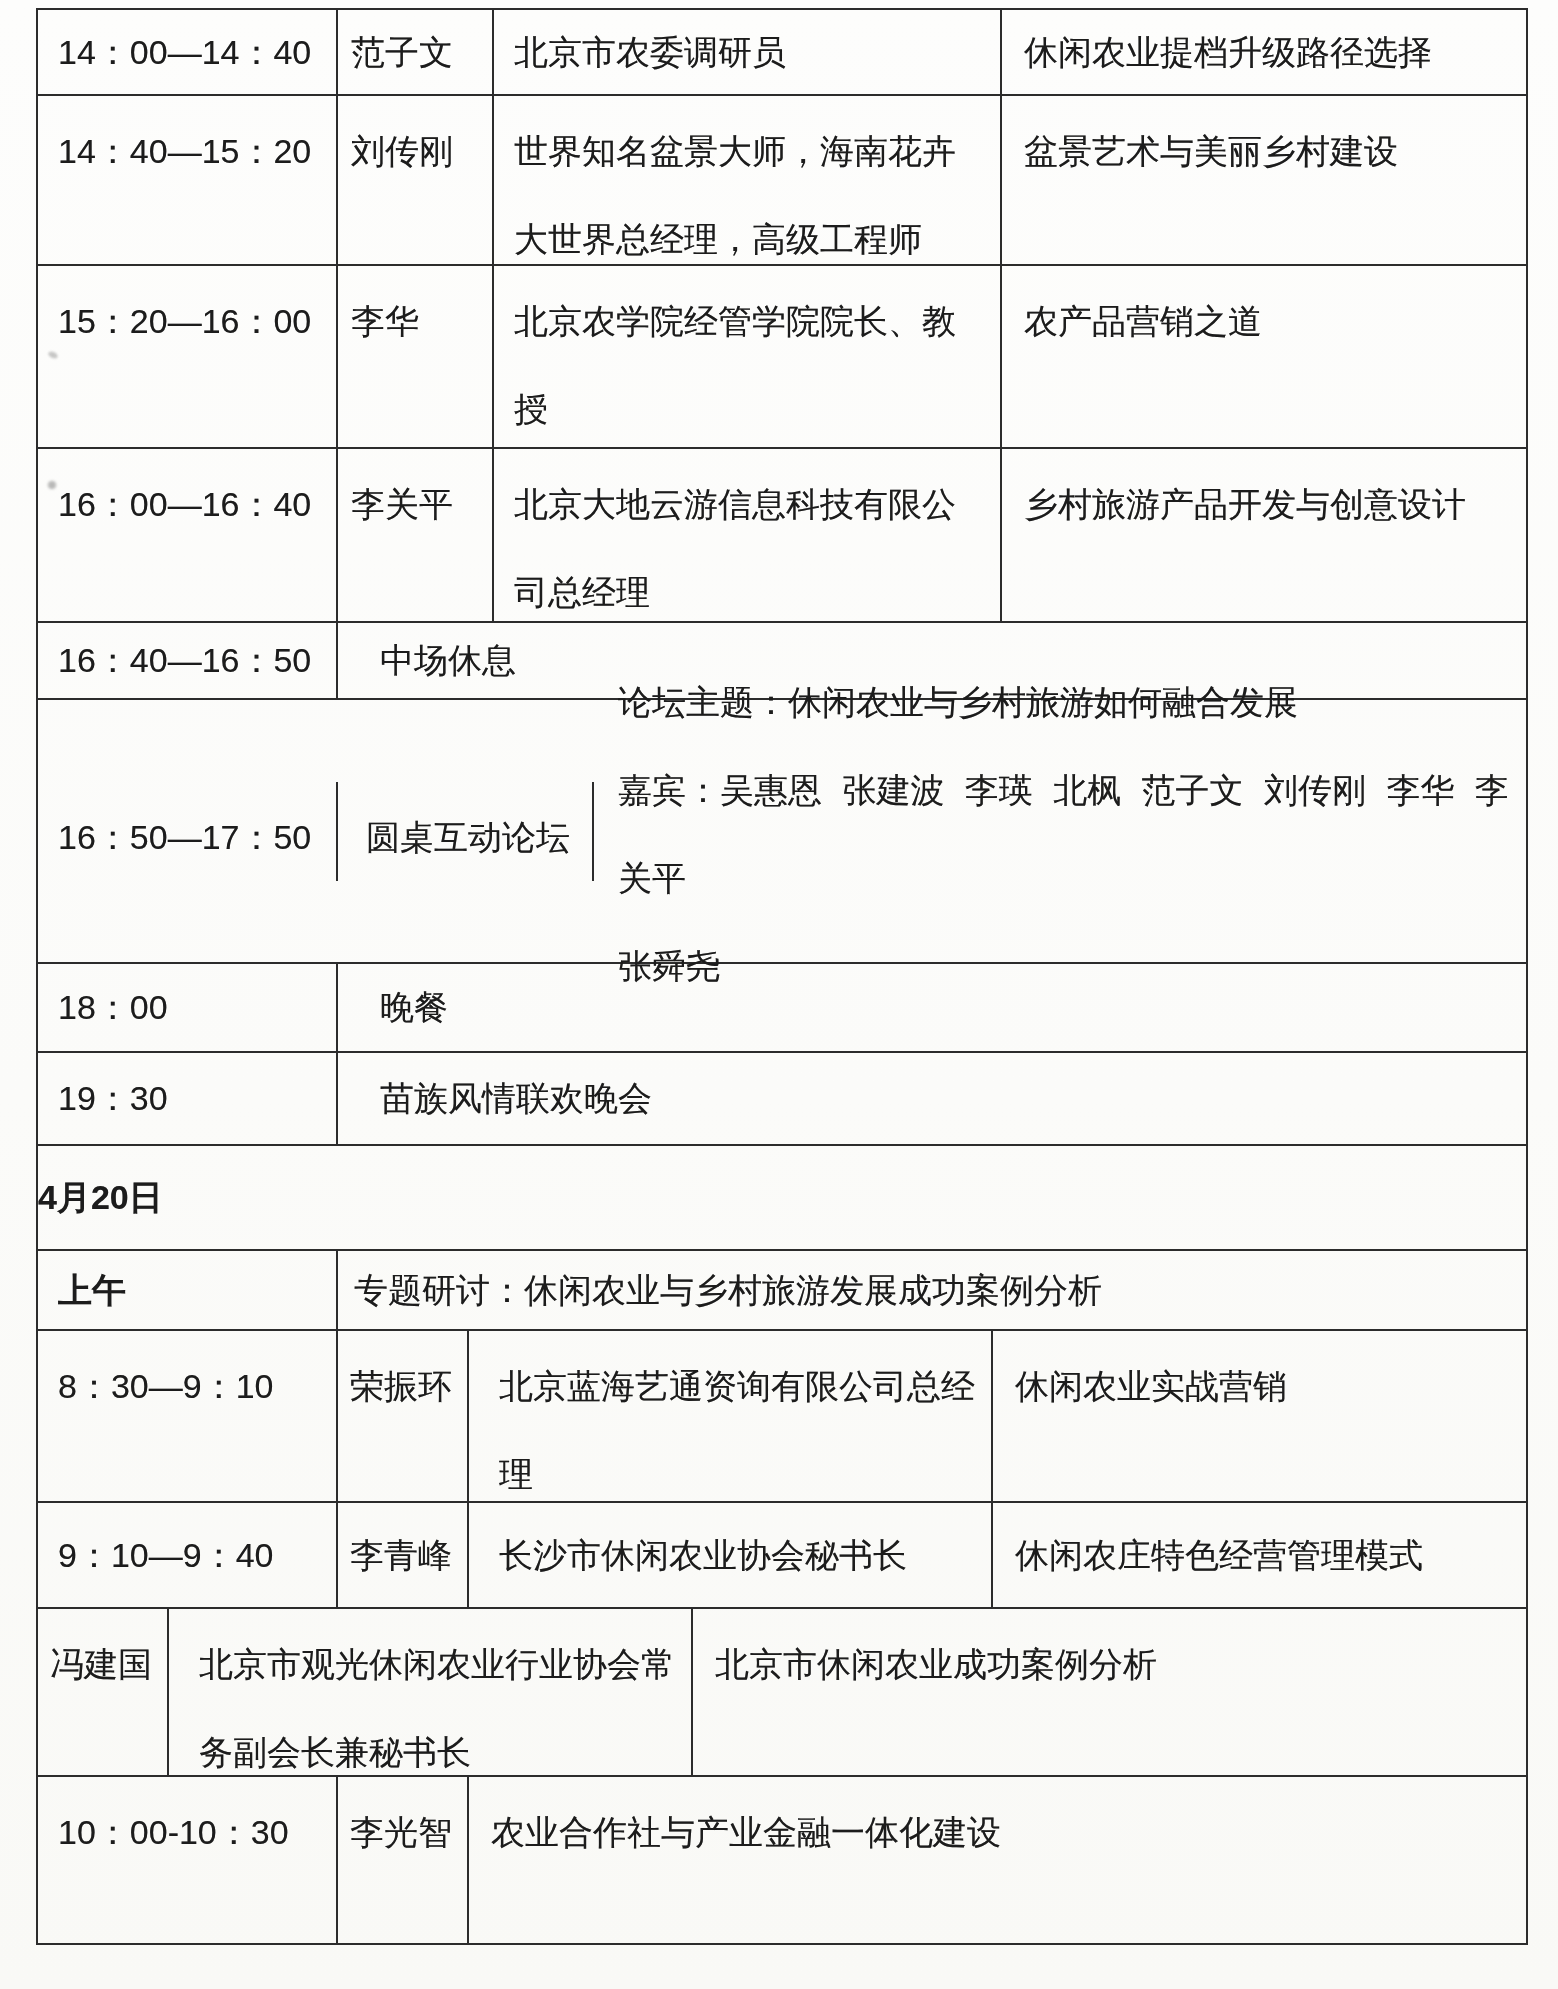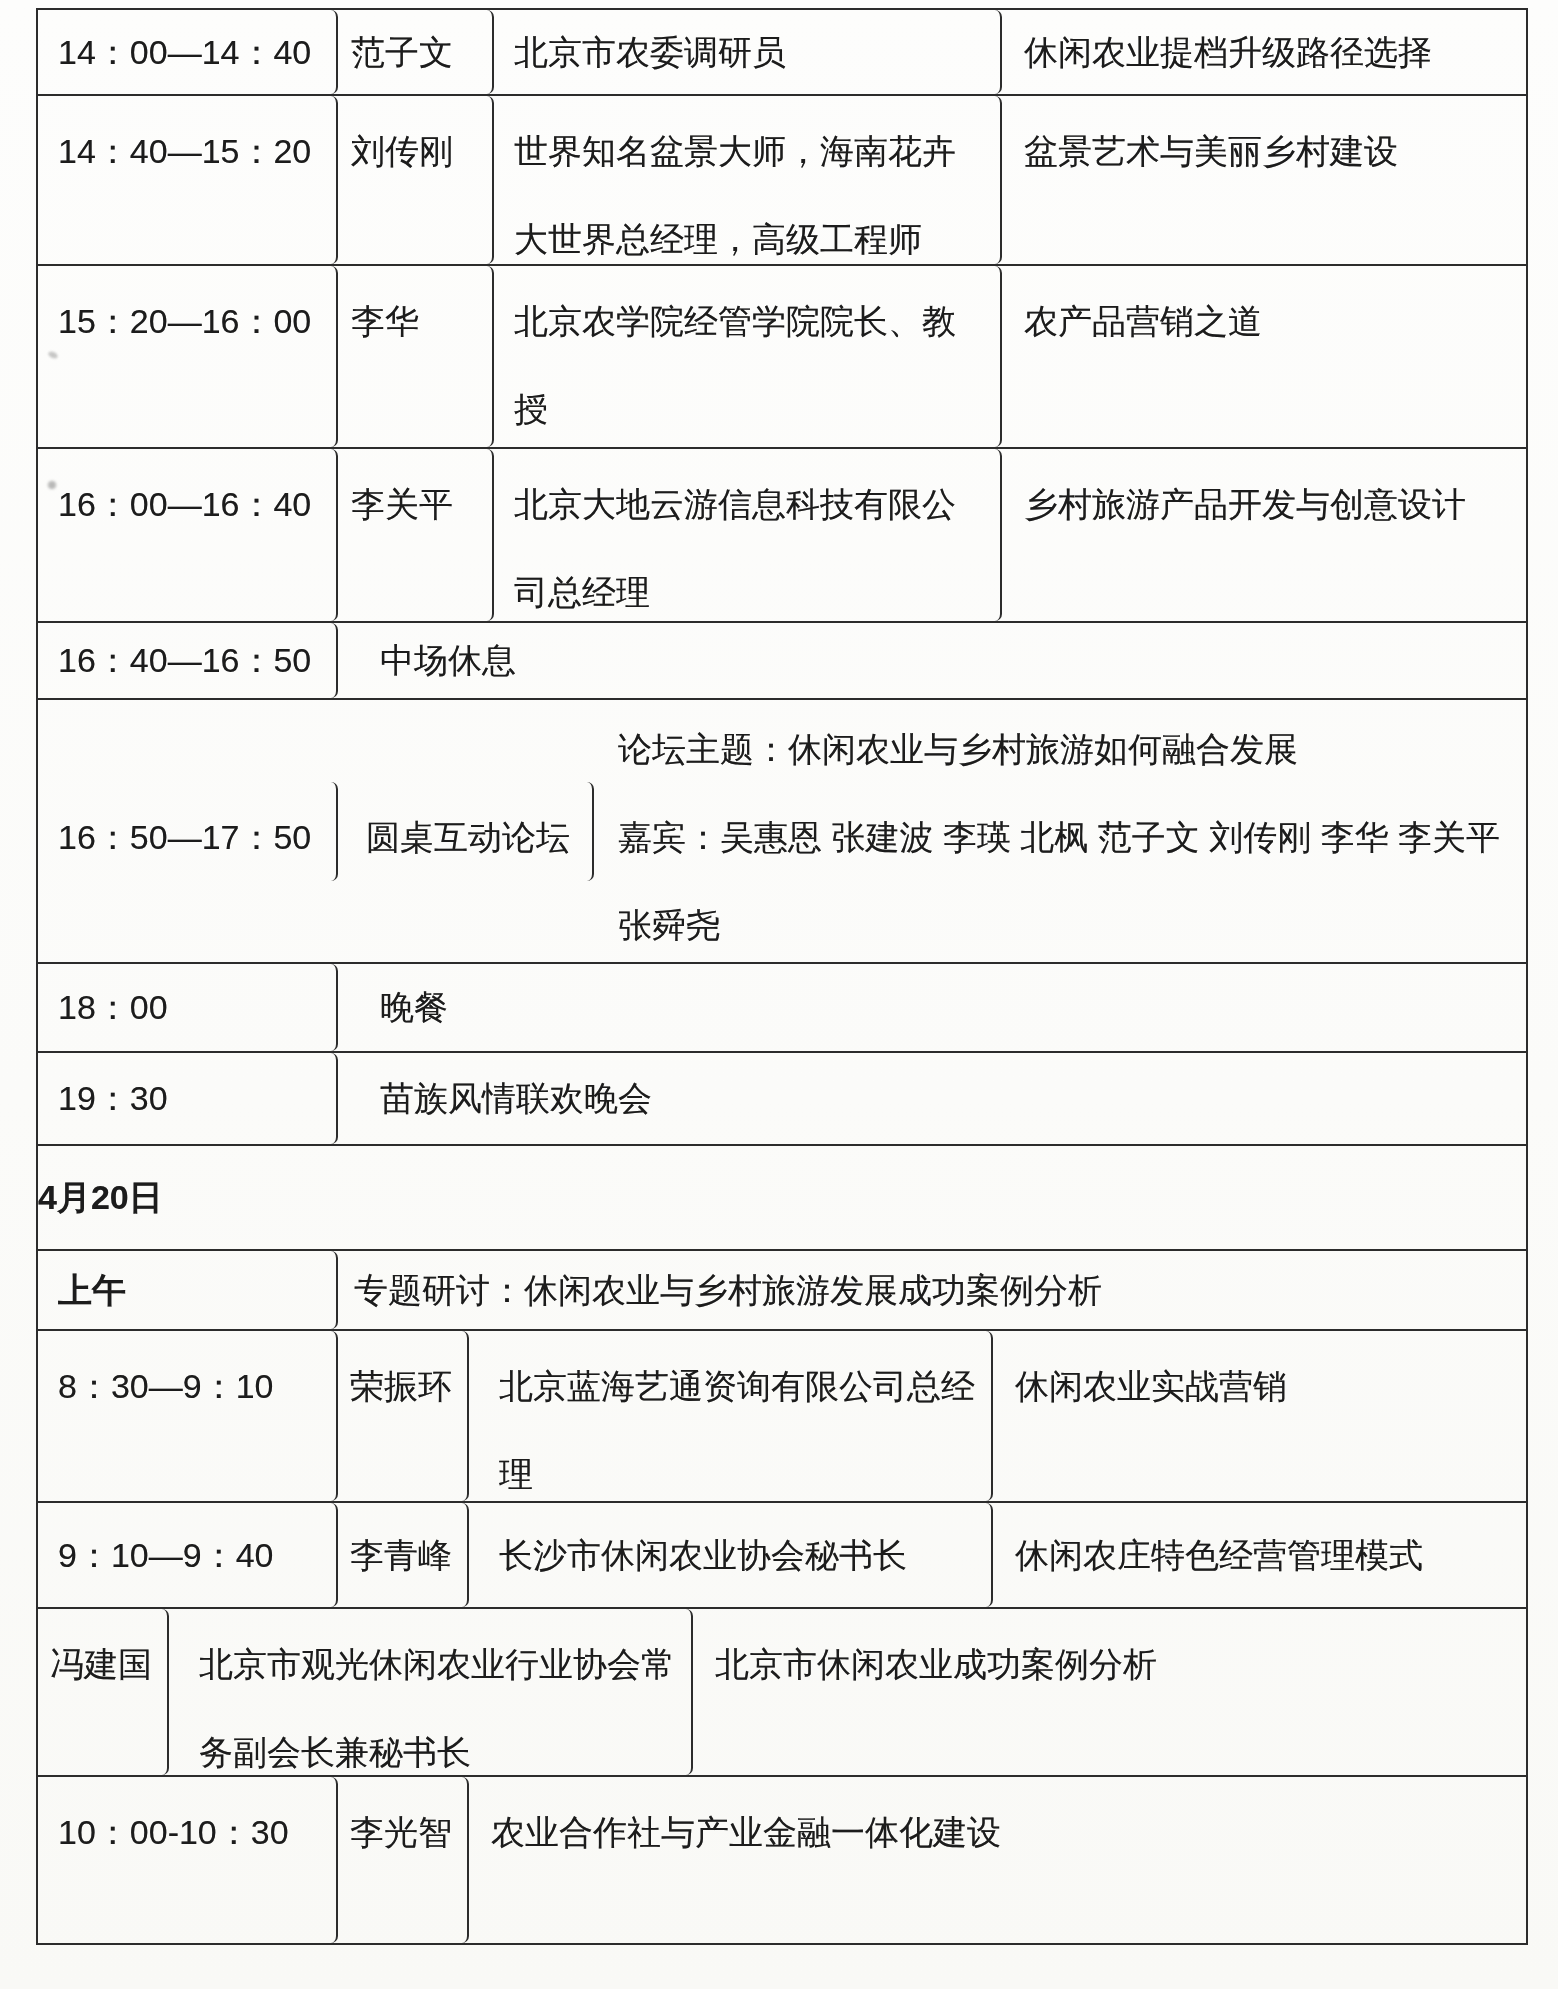--- a/index.html
+++ b/index.html
@@ -24,42 +24,42 @@
     border: 2px solid #2c2c2c;
   }
   .tr { display: flex; border-bottom: 2px solid #2c2c2c; background: transparent; }
   .tr:last-child { border-bottom: none; }
   .td {
     font-size: 34px;
     color: #1c1c1c;
     overflow: hidden;
     text-shadow: 0 0 0.6px rgba(20,20,20,0.45);
   }
-  .td.bdr { border-right: 2px solid #2c2c2c; border-radius: 7px; }
+  .td.bdr { border-right: 2px solid #2c2c2c; }
 
   
   .tr.multi .td { padding-top: 11px; line-height: 88px; }
   .tr.single .td { display: flex; align-items: center; line-height: 1.25; }
 
   
   .w-t1  { width: 300px; padding-left: 20px; flex: none; }
   .w-n1  { width: 156px; padding-left: 13px; flex: none; }
   .w-ti1 { width: 508px; padding-left: 20px; padding-right: 17px; flex: none; }
   .w-tp  { flex: 1 1 auto; padding-left: 22px; padding-right: 8px; }
 
   
   .w-n2  { width: 131px; padding-left: 12px; flex: none; }
   .w-ti2 { width: 524px; padding-left: 30px; padding-right: 16px; flex: none; }
 
   
   .w-rest   { flex: 1 1 auto; padding-left: 42px; }
   .w-rest-s { flex: 1 1 auto; padding-left: 16px; }
   .w-full   { flex: 1 1 auto; padding-left: 0; }
   .w-forum-name { width: 256px; padding-left: 28px; flex: none; }
-  .w-forum-body { flex: 1 1 auto; padding-left: 24px; padding-right: 0; }
+  .w-forum-body { flex: 1 1 auto; padding-left: 24px; padding-right: 0; font-family: Liberation Mono, monospace; }
 
   .bold { font-weight: bold; }
 
   
   .h86  { height: 86px;  }
   .h170 { height: 170px; }
   .h183 { height: 183px; }
   .h174 { height: 174px; }
   .h77  { height: 77px;  }
   .h264 { height: 264px; align-items: center; }

